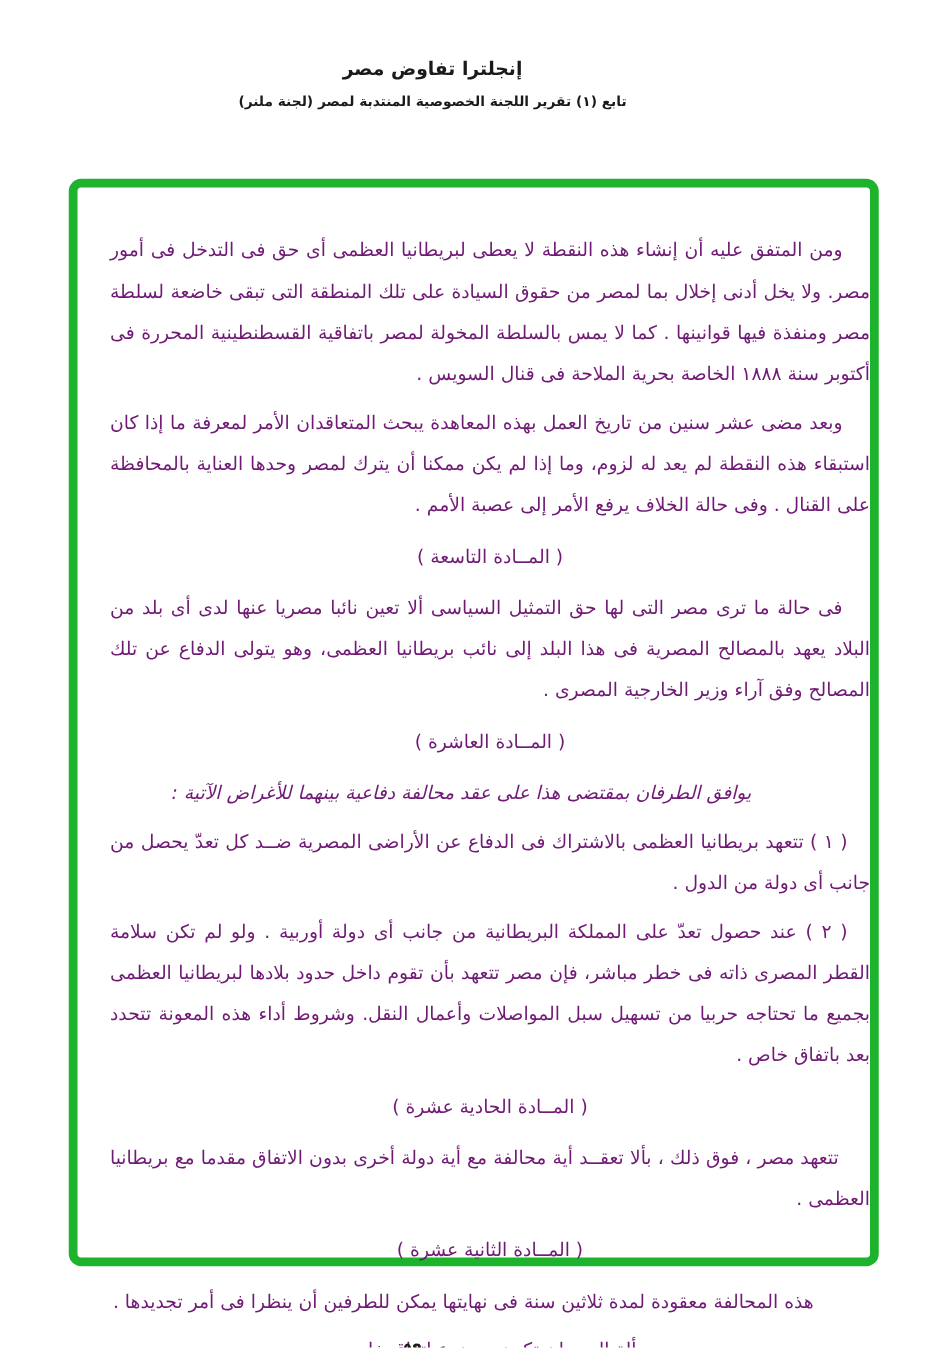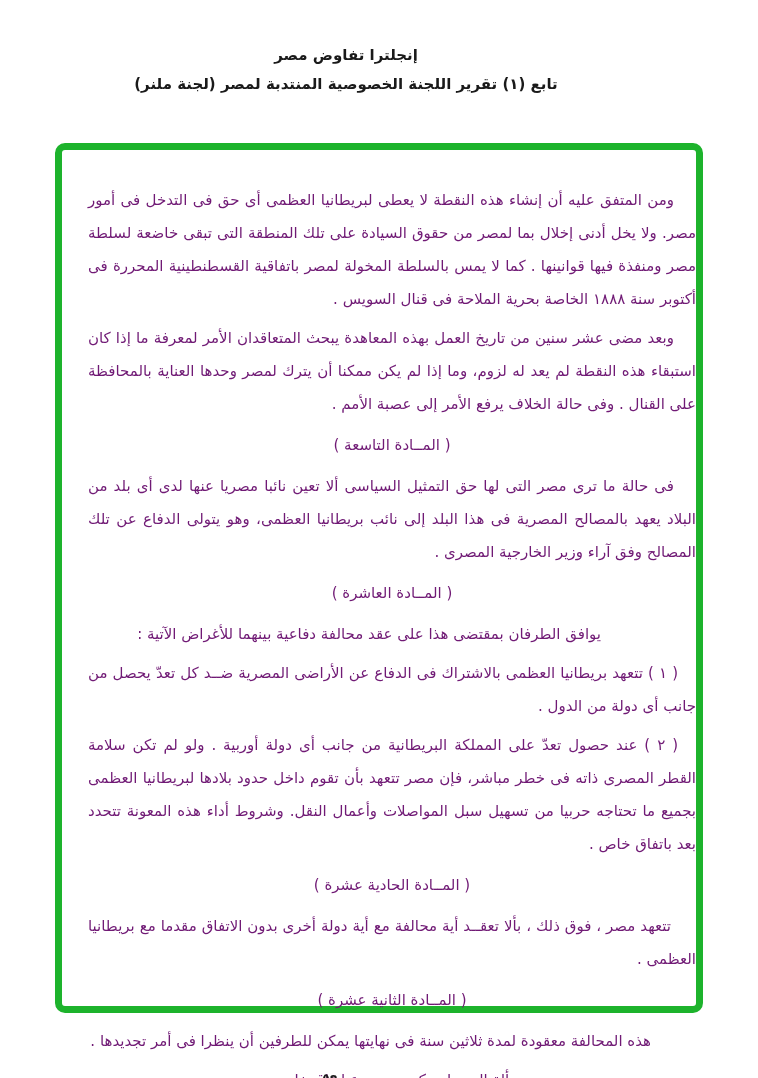--- a/index.html
+++ b/index.html
@@ -23,21 +23,21 @@
     text-align: center;
     font-weight: bold;
     direction: rtl;
   }
   .doc-title {
     font-size: 15px;
     margin-bottom: 11px;
     letter-spacing: 0.5px;
   }
   .doc-subtitle {
-    font-size: 15px;
+    font-size: 11px;
     margin-bottom: 10px;
   }
   .doc-source {
     font-size: 11px;
     color: #222;
   }
   .green-frame {
     position: absolute;
     left: 55px;
     top: 143px;
@@ -55,21 +55,21 @@
     direction: rtl;
     font-size: 15px;
     line-height: 33px;
     text-align: justify;
     color: #701a75;
   }
   .para { margin: 0 0 6px 0; }
   .indent-sm { text-indent: 22px; }
   .indent-num { text-indent: 18px; }
   .indent-md { text-indent: 25px; }
-  .indent-lg { text-indent: 95px; }
+  .indent-lg { text-indent: 95px; font-style: italic; }
   .indent-xl2 { text-indent: 45px; }
   .indent-xl { text-indent: 165px; }
   .article-heading {
     font-size: 15px;
     font-weight: normal;
     text-align: center;
     text-indent: 0;
     margin: 8px 0;
   }
   .doc-footer {

